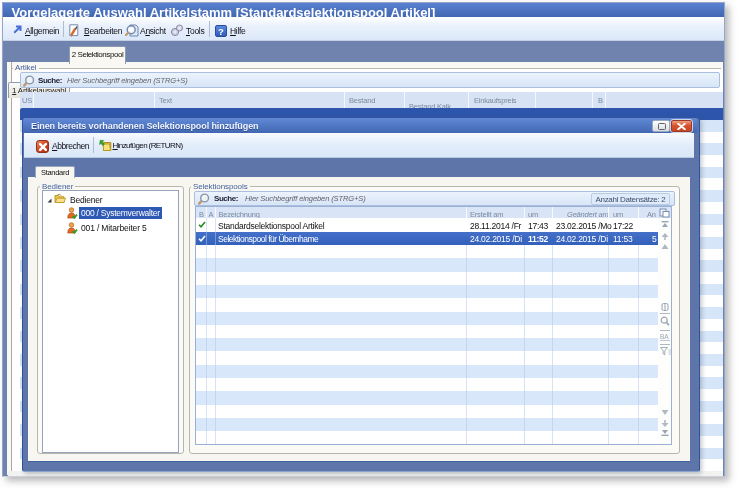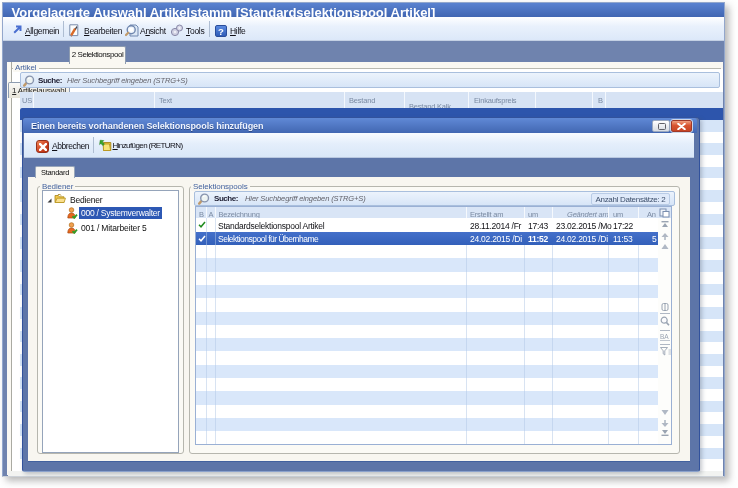--- a/index.html
+++ b/index.html
@@ -91,21 +91,21 @@
 <div class="ab" style="left:605px;top:92px;width:1px;height:16px;background:#f4f8fd;"></div>
 
 <div class="ab" style="left:20px;top:108px;width:703px;height:12px;background:#2d55ac;border-radius:2px 0 0 0;"></div>
 
 <div class="ab" style="left:20px;top:120px;width:703px;height:351px;background:repeating-linear-gradient(#d6e5f8 0px,#d6e5f8 11.7px,#ffffff 11.7px,#ffffff 23.4px);"></div>
 <div class="ab" style="left:8px;top:471px;width:715px;height:5px;background:#f2f3f1;"></div>
 
 <div class="ab" id="dlg" style="left:22px;top:117px;width:676px;height:353px;background:#5d75a8;border:1px solid #32529c;border-bottom-color:#8ba2cc;border-radius:3px;box-shadow:2px 2px 4px rgba(70,80,100,.32);"></div>
 
 <div class="ab" style="left:23px;top:118px;width:674px;height:15px;background:linear-gradient(#6089d6,#4267b2);border-radius:3px 3px 0 0;"></div>
-<div class="ab" style="left:31px;top:120.5px;font-size:9px;font-weight:bold;color:#eef3fe;letter-spacing:-0.1px;text-shadow:0 1px 0 rgba(40,66,120,.8);">Einen bereits vorhandenen Selektionspools hinzufügen</div>
+<div class="ab" style="left:31px;top:120.5px;font-size:9px;font-weight:bold;color:#eef3fe;letter-spacing:-0.1px;text-shadow:0 1px 0 rgba(40,66,120,.8);">Einen bereits vorhandenen Selektionspool hinzufügen</div>
 
 <div class="ab" style="left:652px;top:120px;width:18px;height:12px;background:linear-gradient(#ffffff,#d8dce2);border:1px solid #9aa8c0;border-radius:2px;box-sizing:border-box;"></div>
 <div class="ab" style="left:657.5px;top:123px;width:6px;height:4.5px;border:1.2px solid #606068;border-radius:1.5px;"></div>
 <div class="ab" style="left:671px;top:120px;width:21px;height:12px;background:linear-gradient(#f0a080,#d85430 45%,#c64424);border:1px solid #a03828;border-radius:2px;box-sizing:border-box;outline:1px solid #cdd6e6;"></div>
 <svg class="ab" style="left:677px;top:122.5px;" width="9" height="7" viewBox="0 0 9 7">
       <path d="M1.2 0.8 L7.8 6.2 M7.8 0.8 L1.2 6.2" stroke="#fff" stroke-width="2" stroke-linecap="round"></path>
     </svg>
 
 <div class="ab" style="left:24px;top:133px;width:670px;height:24px;background:linear-gradient(#f8fbff,#e4eefb 45%,#d9e7f8);border-bottom:1px solid #b9c8e0;"></div>
 <div class="ab" style="left:36px;top:140px;width:13px;height:13px;background:linear-gradient(135deg,#f08858,#d04020 55%,#b03010);border:1px solid #96301c;border-radius:3px;box-sizing:border-box;"></div>

